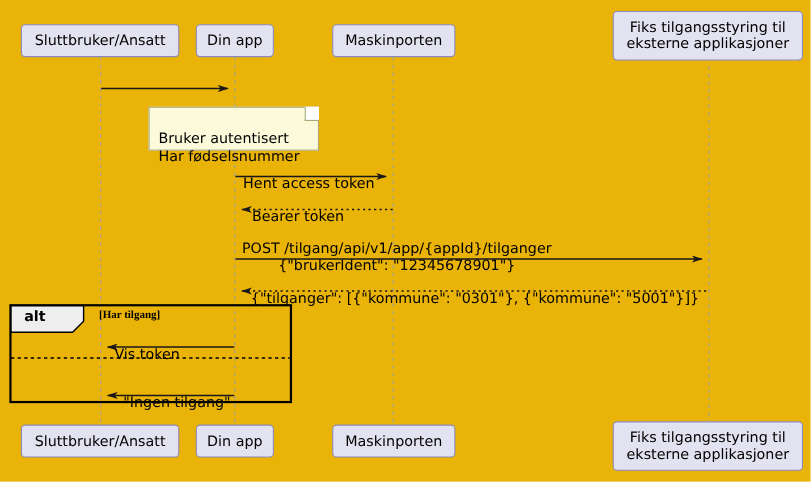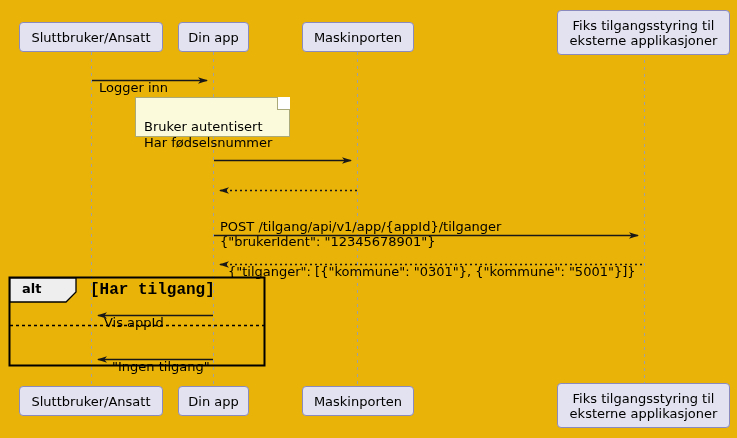--- a/index.html
+++ b/index.html
@@ -77,22 +77,22 @@
   
   .alt-tag {
     position: absolute;
     font-family: "DejaVu Sans", sans-serif;
     font-size: 13px;
     font-weight: bold;
     color: #000000;
   }
   .alt-guard {
     position: absolute;
-    font-family: Liberation Mono, monospace;
-    font-size: 16px;
+    font-family: Liberation Serif, serif;
+    font-size: 10px;
     font-weight: bold;
     color: #000000;
   }
 </style>
 </head>
 <body>
 
 <div id="diagram">
 
   <svg class="svg-layer" viewBox="0 0 737 438" xmlns="http://www.w3.org/2000/svg">
@@ -156,32 +156,35 @@
     <span>Fiks tilgangsstyring til
 eksterne applikasjoner</span>
   </div>
 
   <div class="note" style="left:135px; top:97px; width:155px; height:40px;">
     <span>Bruker autentisert
 Har fødselsnummer</span>
     <span class="note-fold"></span>
   </div>
 
-  <div class="msg-label" style="left:99px; top:65px;">
-    <span>Logger inn</span>
+  <div class="msg-label" style="left:221px; top:145px;">
+    <span>Hent access token</span>
   </div>
-  <div class="msg-label" style="left:220px; top:204px;">
+  <div class="msg-label" style="left:229px; top:175px;">
+    <span>Bearer token</span>
+  </div>
+  <div class="msg-label" style="left:220px; top:204px;text-align:center;">
     <span>POST /tilgang/api/v1/app/{appId}/tilganger
 {"brukerIdent": "12345678901"}</span>
   </div>
   <div class="msg-label" style="left:228px; top:249px;">
     <span>{"tilganger": [{"kommune": "0301"}, {"kommune": "5001"}]}</span>
   </div>
   <div class="msg-label" style="left:104px; top:300px;">
-    <span>Vis appId</span>
+    <span>Vis token</span>
   </div>
   <div class="msg-label" style="left:112px; top:344px;">
     <span>"Ingen tilgang"</span>
   </div>
 
   <div class="alt-tag" style="left:22px; top:281px;text-align:center;">
     <span>alt</span>
   </div>
   <div class="alt-guard" style="left:90px; top:281px;">
     <span>[Har tilgang]</span>

